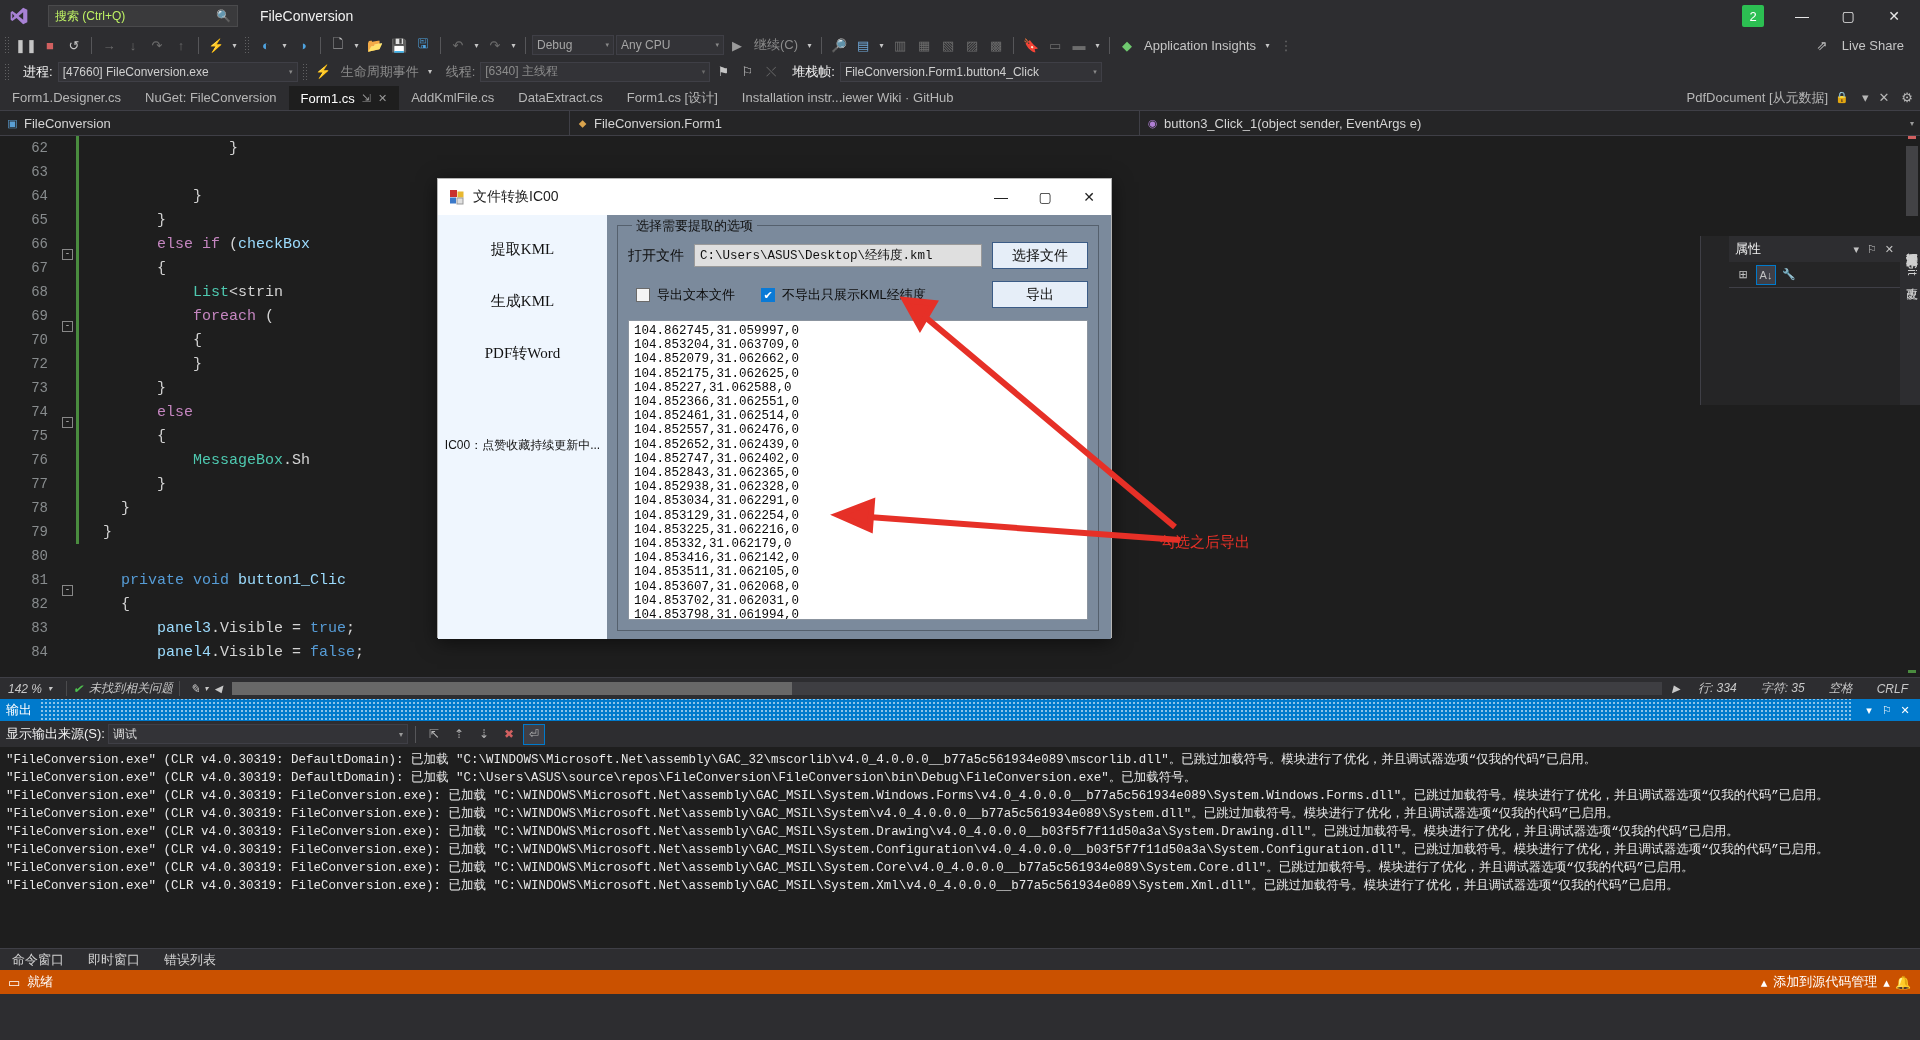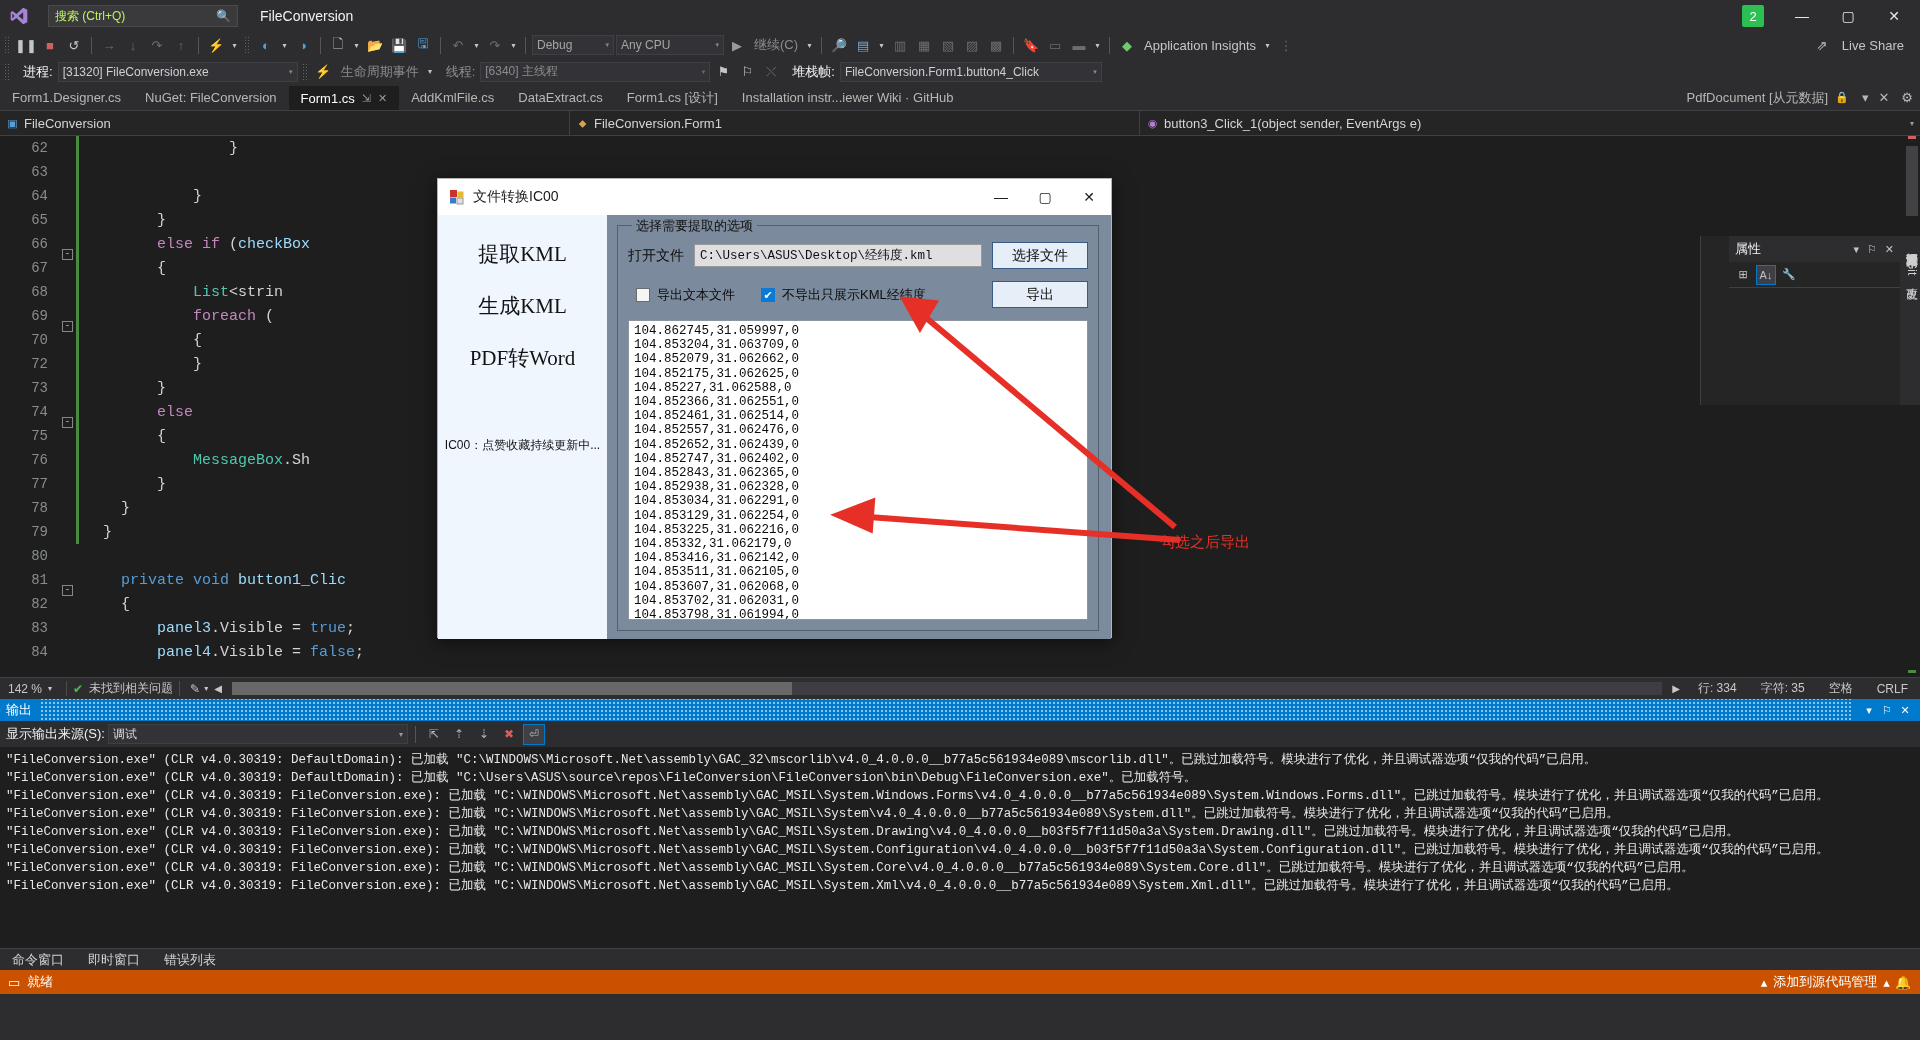--- a/index.html
+++ b/index.html
@@ -69,21 +69,21 @@
   .ln { width:60px; text-align:right; padding-right:12px; color:#888c8e; font-size:14px; flex:none;}
   .glyph { width:16px; flex:none; position:relative; }
   .vbar { width:3px; background:#4a8c3f; flex:none; height:24px;}
   .codetxt { padding-left:6px; white-space:pre; color:#d4d4d4; }
   .kw { color:#569cd6; } .kw2{color:#c586c0;} .typ{color:#4ec9b0;} .id{color:#9cdcfe;}
   .scroll-col { width:16px; background:#1e1e1e; position:relative; }
   .sb-thumb { position:absolute; left:2px; width:12px; background:#424245; }
 
   
   .editorstatus { display:flex; align-items:center; height:22px; background:#2d2d30; font-size:12px;
-     color:#c8c8c8; border-top:1px solid #3f3f46;}
+     color:#c8c8c8; border-top:1px solid #3f3f46;font-style:italic;}
   .es-zoom{ display:flex;align-items:center;gap:6px;padding:0 8px;}
   .es-sep{width:1px;height:15px;background:#4b4b4d;margin:0 6px;}
   .es-right{margin-left:auto;display:flex;align-items:center;}
   .es-right span{padding:0 12px;}
   .hscroll { flex:1; height:13px; background:#3e3e42; margin:0 4px; position:relative;}
   .hscroll i{position:absolute;left:0;top:0;height:13px;width:560px;background:#686868;display:block;}
 
   
   .outpane { background:#252526; height:249px; display:flex; flex-direction:column;}
   .outhdr { height:22px; background:#007acc; display:flex; align-items:center; padding:0 6px; color:#fff; font-size:13px;}
@@ -121,21 +121,21 @@
   .dialog{position:absolute;left:437px;top:178px;width:675px;height:460px;background:#eef5fd;
      border:1px solid #b4b4b4;box-shadow:0 4px 18px rgba(0,0,0,.55);}
   .dlg-title{height:36px;background:#ffffff;display:flex;align-items:center;padding-left:11px;
      font-size:14px;color:#1b1b1b;}
   .dlg-ico{width:16px;height:16px;margin-right:8px;position:relative;}
   .dlg-wbtns{margin-left:auto;display:flex;height:36px;}
   .dlg-wb{width:44px;height:36px;display:flex;align-items:center;justify-content:center;color:#222;font-size:14px;}
   .dlg-body{display:flex;height:424px;}
   .dlg-left{width:169px;background:#eff6fe;position:relative;}
   .dlg-left .lb{position:absolute;left:0;width:169px;text-align:center;
-     font-family:"Liberation Serif", serif; font-size:21px;color:#121212;}
+     font-family:"Liberation Serif", serif; font-size:15px;color:#121212;}
   .dlg-left .note{position:absolute;left:0;width:169px;text-align:center;font-size:12px;color:#111;}
   .dlg-right{flex:1;background:#7b8a9c;padding:10px 12px 12px 10px;}
   .groupbox{position:relative;border:1px solid #55606d;padding:16px 10px 10px 10px;background:#7b8a9c;}
   .gb-title{position:absolute;top:-9px;left:14px;background:#7b8a9c;padding:0 4px;font-size:13px;color:#101010;}
   .row1{display:flex;align-items:center;gap:10px;}
   .lbl-open{font-size:14px;color:#0d0d0d;white-space:nowrap;}
   .path-input{flex:1;height:23px;background:#dfdfdf;border:1px solid #9a9a9a;
      font-family:"Liberation Mono", monospace;font-size:12.5px;color:#101010;display:flex;align-items:center;padding:0 5px;}
   .btn-std{width:96px;height:27px;background:#e6eef8;border:1px solid #3a5b86;font-size:14px;color:#0d0d0d;
      display:flex;align-items:center;justify-content:center;}
@@ -236,21 +236,21 @@
     <div style="margin-left:auto;display:flex;align-items:center;gap:5px;padding-right:10px;">
       <div class="tb-btn">⇗</div>
       <div class="tb-text">Live Share</div>
     </div>
   </div>
 
   <div class="toolbar" style="height:27px">
     <div class="grip"></div>
     <div class="tb-label">进程:</div>
     <div class="tb-field" style="width:240px">
-      <span>[31320] FileConversion.exe</span>
+      <span>[47660] FileConversion.exe</span>
       <span class="ca" style="font-size:7px;color:#8a8a8a">▾</span>
     </div>
     <div class="grip"></div>
     <div class="tb-btn dim">⚡</div>
     <div class="tb-text dim">生命周期事件</div>
     <div class="tb-arrow">▾</div>
     <div class="tb-label" style="color:#8c8c8c">线程:</div>
     <div class="tb-field" style="width:230px;color:#8c8c8c">
       <span>[6340] 主线程</span>
       <span class="ca" style="font-size:7px;color:#6a6a6a">▾</span>

